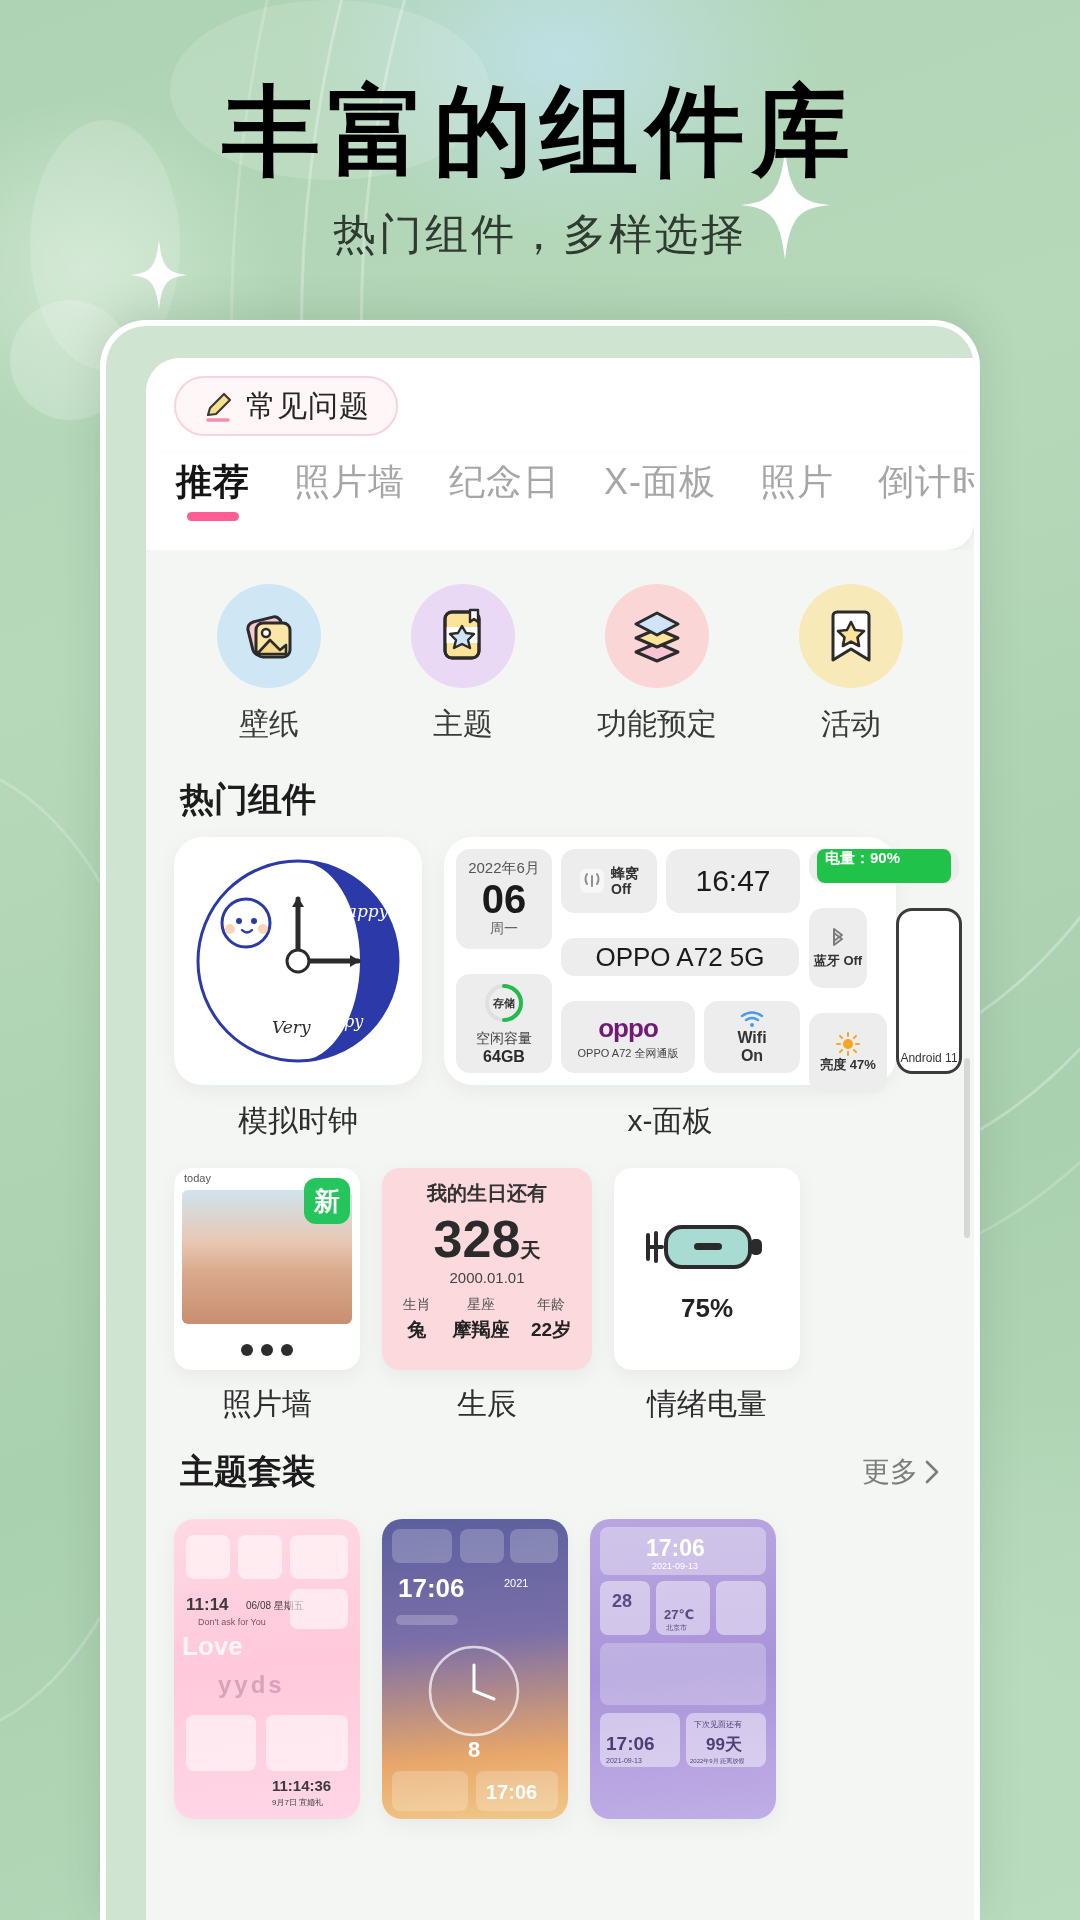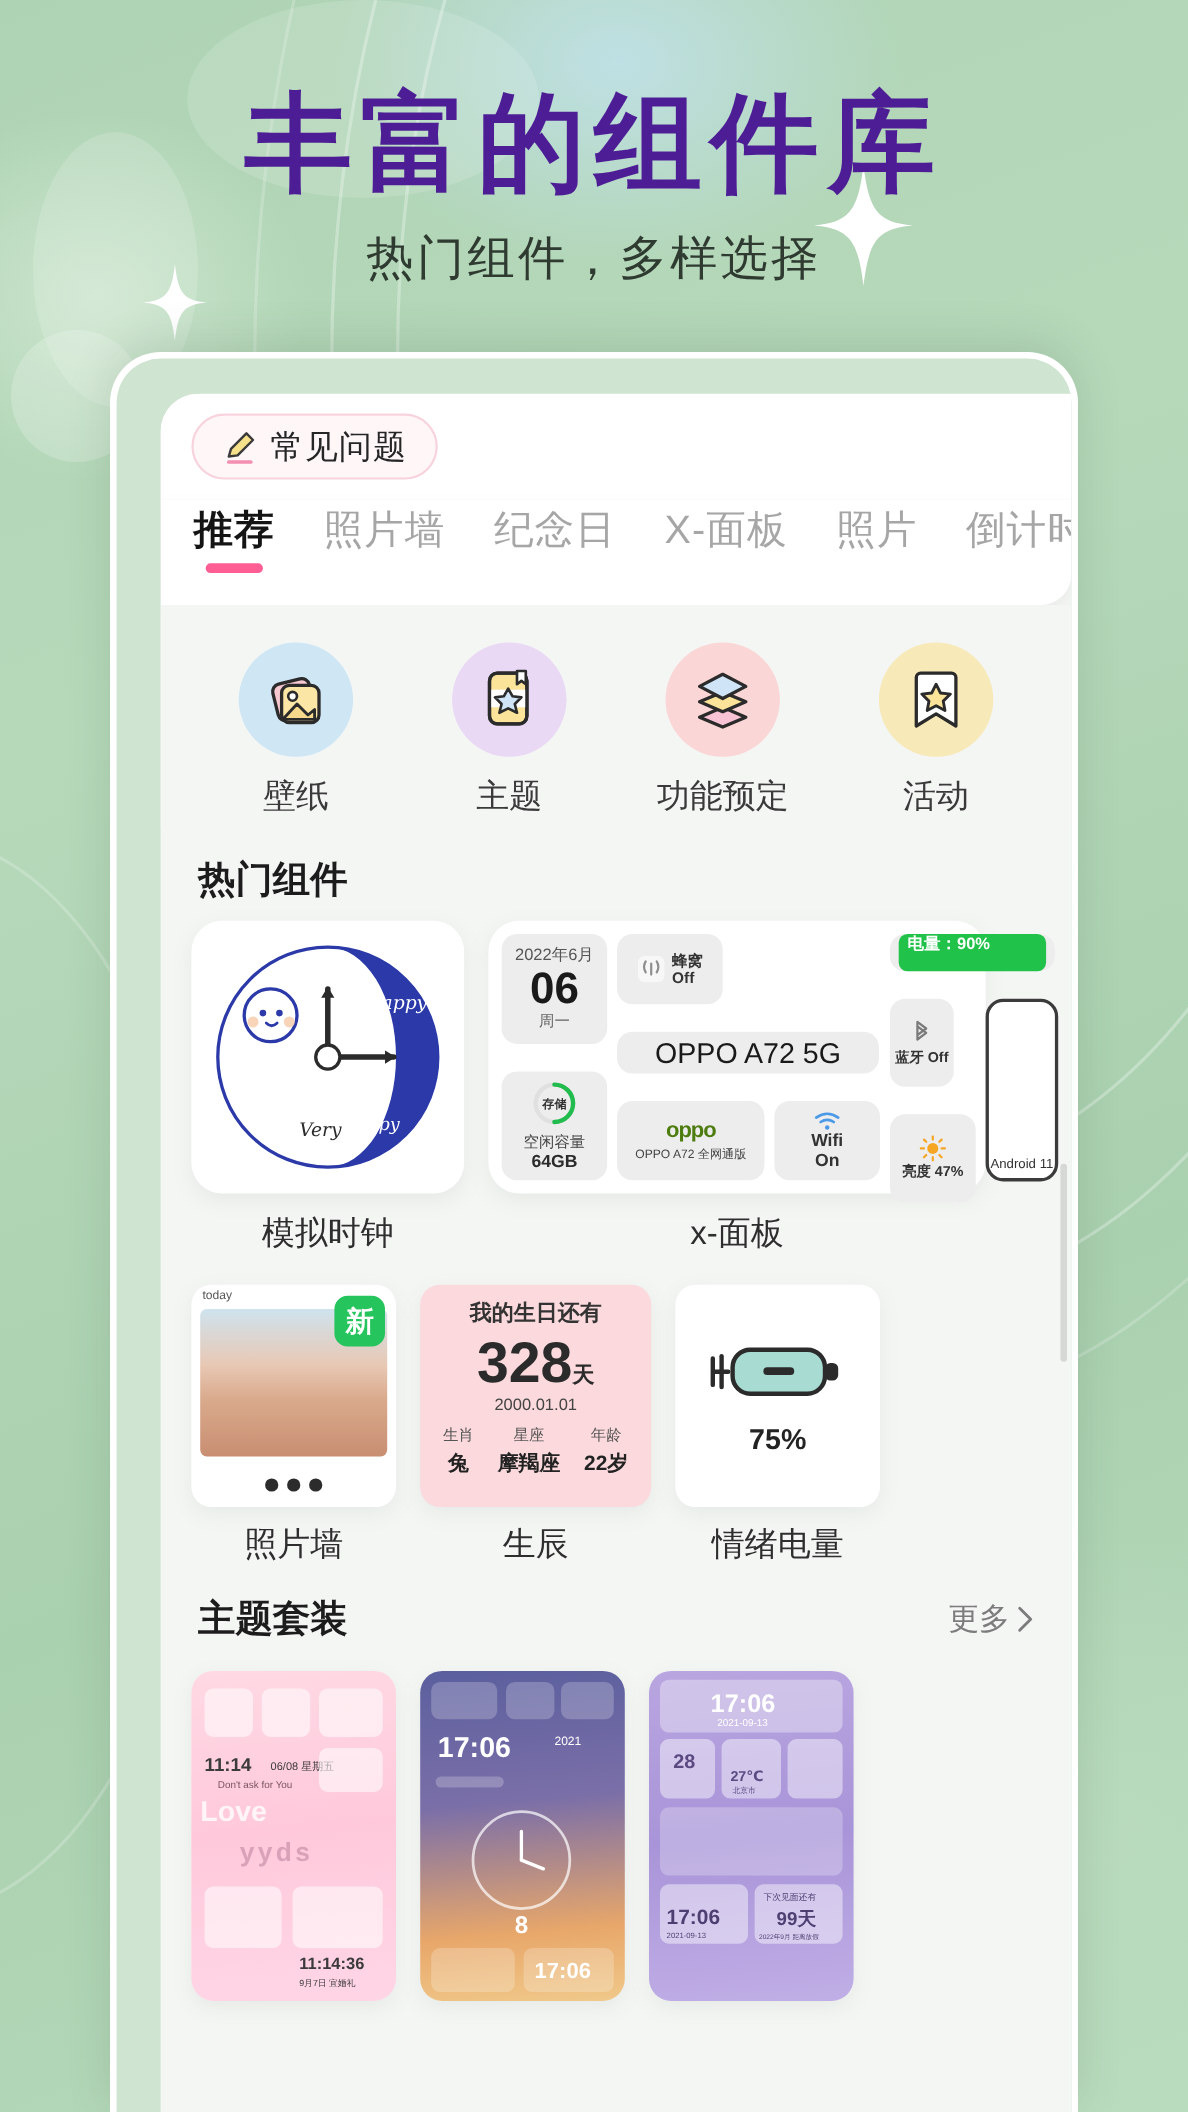--- a/index.html
+++ b/index.html
@@ -25,21 +25,21 @@
   .blob { position: absolute; border-radius: 50%; background: rgba(255,255,255,.16); }
   .sparkle { position: absolute; }
 
   
   #hero { position: absolute; top: 0; left: 0; width: 1080px; text-align: center; }
   .hero-title {
     margin-top: 78px;
     font-family: "DejaVu Serif", serif;
     font-size: 98px;
     font-weight: 700;
-    color: #4c1d95;
+    color: #000000;
     letter-spacing: 8px;
     line-height: 1.08;
   }
   .hero-sub {
     margin-top: 22px;
     font-size: 43px;
     color: #2f3b31;
     letter-spacing: 3px;
   }
 
@@ -158,21 +158,21 @@
   .xt-date .d { font-size: 40px; font-weight: 700; color: #1a1a1a; line-height: 1.05; }
   .xt-date .w { font-size: 14px; color: #666; }
   .xt-store { width: 96px; height: 110px; }
   .xt-store .lbl { font-size: 14px; color: #444; margin-top: 4px; }
   .xt-store .val { font-size: 16px; color: #2b2b2b; font-weight: 600; }
   .xt-cell { width: 96px; height: 64px; flex-direction: row; gap: 6px; }
   .xt-cell .tx { font-size: 14px; color: #333; line-height: 1.15; font-weight: 600; }
   .xt-time { width: 134px; height: 64px; font-size: 30px; color: #1a1a1a; }
   .xt-model { width: 238px; height: 78px; font-size: 26px; color: #1a1a1a; }
   .xt-oppo { width: 134px; height: 72px; }
-  .xt-oppo .brand { font-size: 20px; font-weight: 700; color: #4d7c0f; letter-spacing: -1px; }
+  .xt-oppo .brand { font-size: 26px; font-weight: 700; color: #701a75; letter-spacing: -1px; }
   .xt-oppo .sub { font-size: 11px; color: #444; margin-top: 2px; }
   .xt-wifi { width: 96px; height: 72px; }
   .xt-wifi .tx { font-size: 16px; color: #333; font-weight: 600; line-height: 1.15; }
   .xt-batt { width: 150px; height: 52px; flex-direction: row; padding: 0 8px; }
   .batt-pill { width: 100%; height: 34px; border-radius: 8px; background: #21c24a; display: flex; align-items: flex-start; justify-content: flex-start; padding-left: 8px; }
   .batt-pill span { font-size: 15px; color: #fff; font-weight: 700; }
   .xt-bt { width: 58px; height: 80px; }
   .xt-bt .tx { font-size: 13px; color: #333; font-weight: 600; }
   .xt-bright { width: 78px; height: 80px; }
   .xt-bright .tx { font-size: 13px; color: #333; font-weight: 600; }
@@ -368,20 +368,21 @@
             <div class="xp-col">
               <div style="display:flex;gap:9px;">
                 <div class="xt xt-cell">
                   <svg width="26" height="26" viewBox="0 0 26 26">
                     <rect x="1" y="1" width="24" height="24" rx="6" fill="#f7f7f7"></rect>
                     <path d="M13 8 v10" stroke="#8e8e8e" stroke-width="2" stroke-linecap="round"></path>
                     <path d="M8 6 q-3 5 0 10 M18 6 q3 5 0 10" stroke="#8e8e8e" stroke-width="2" fill="none" stroke-linecap="round"></path>
                   </svg>
                   <div class="tx"><span>蜂窝</span><br><span>Off</span></div>
                 </div>
+                <div class="xt xt-time">16:47</div>
               </div>
               <div class="xt xt-model">OPPO A72 5G</div>
               <div style="display:flex;gap:9px;">
                 <div class="xt xt-oppo">
                   <div class="brand">oppo</div>
                   <div class="sub">OPPO A72 全网通版</div>
                 </div>
                 <div class="xt xt-wifi">
                   <svg width="26" height="20" viewBox="0 0 26 20">
                     <path d="M3 7 q10-7 20 0" stroke="#4b9ae8" stroke-width="2.4" fill="none" stroke-linecap="round"></path>

